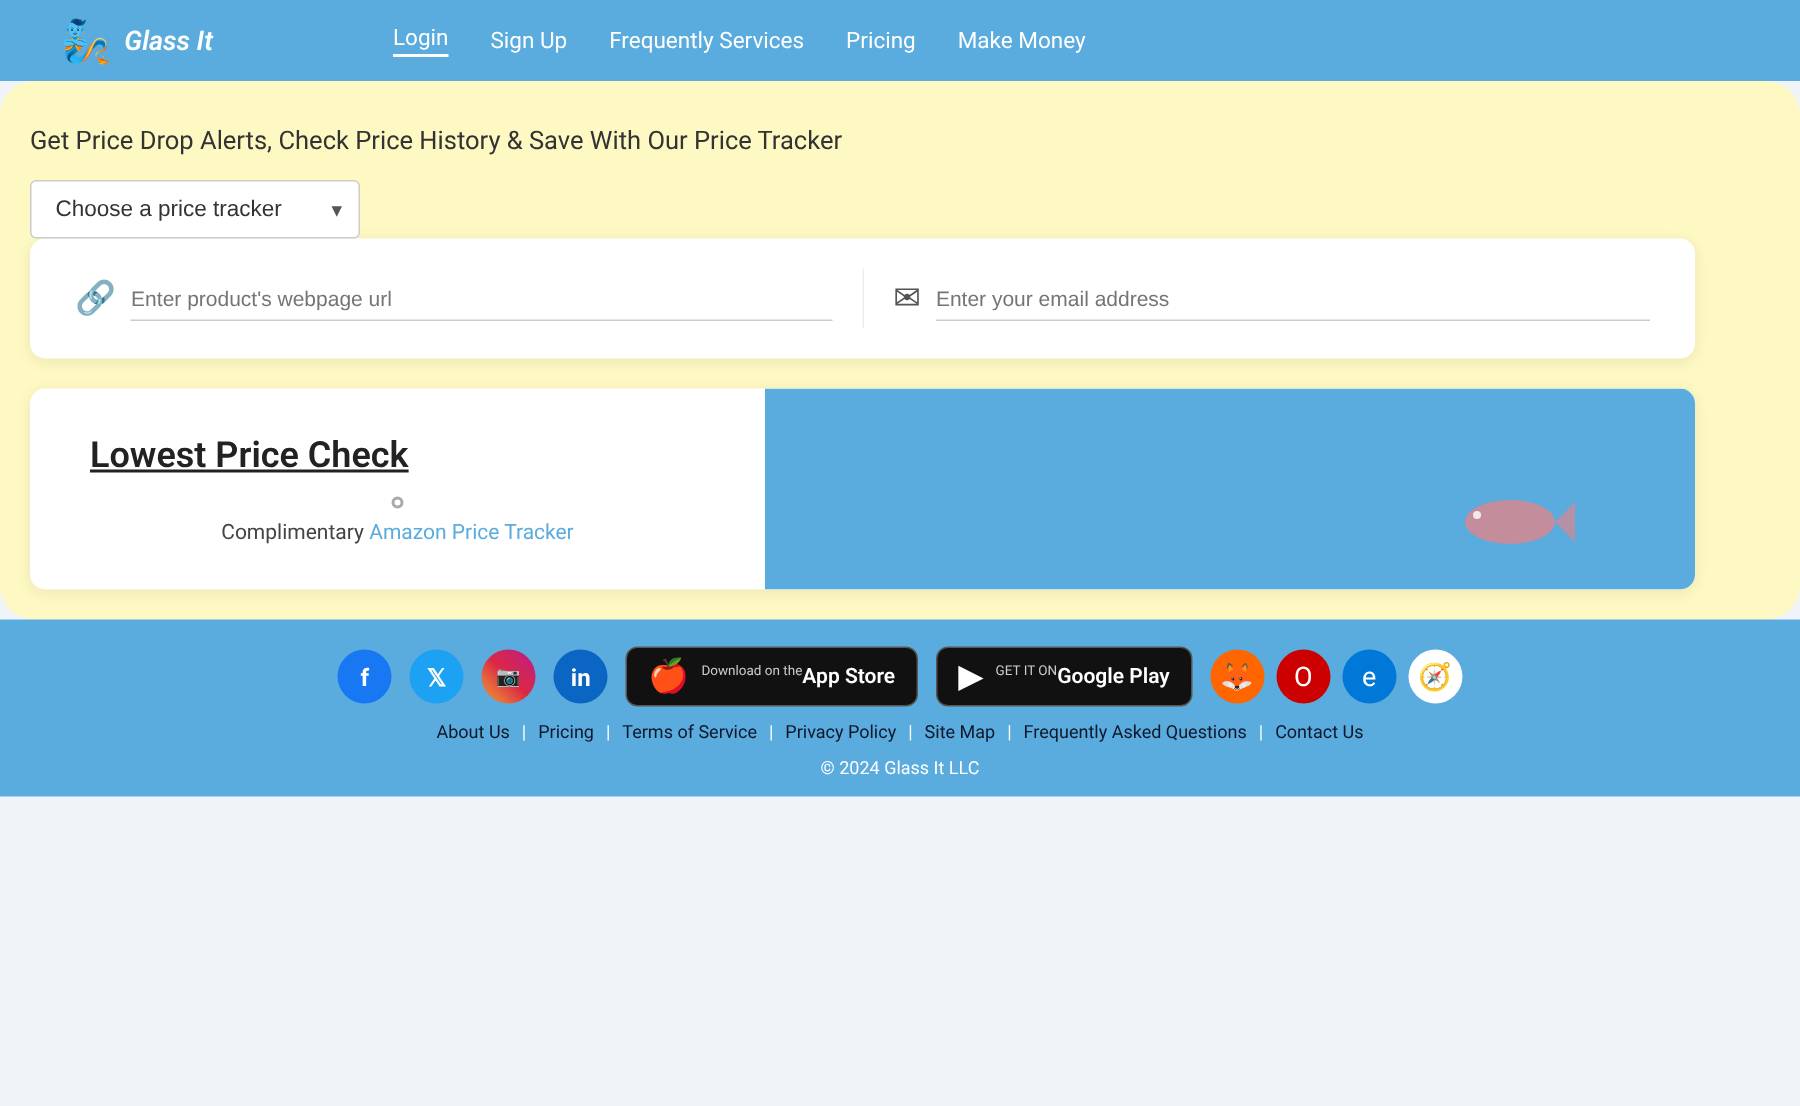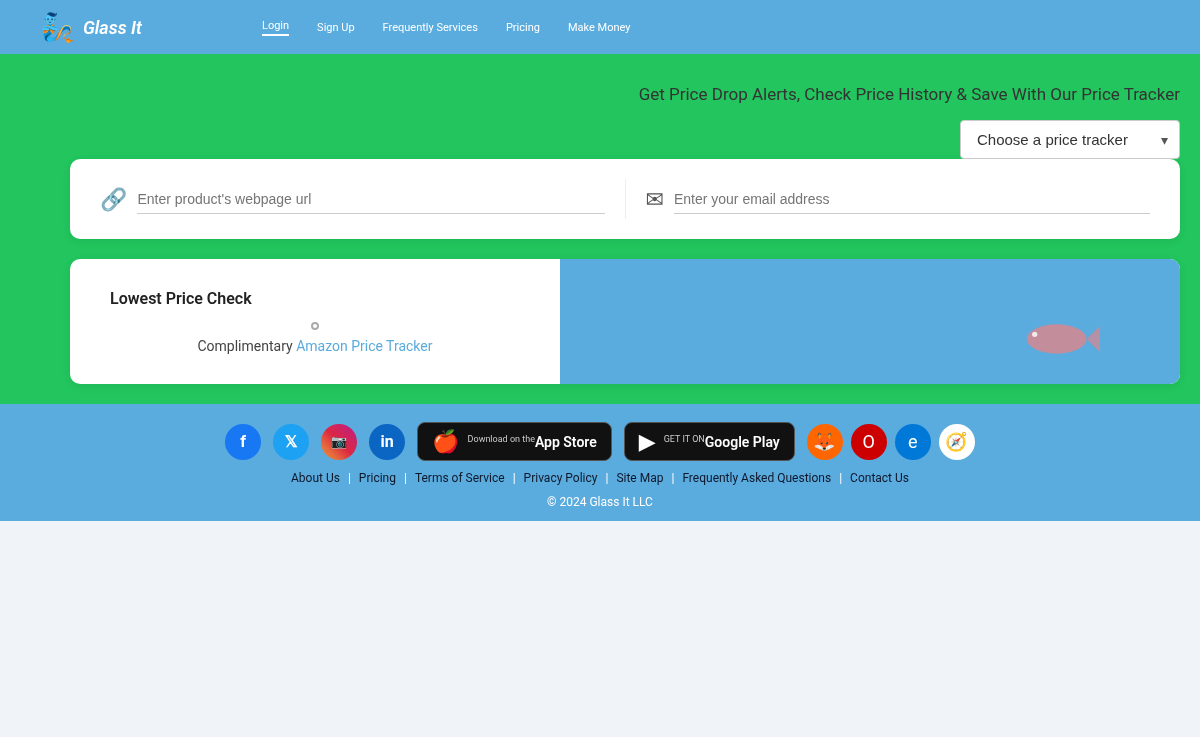--- a/index.html
+++ b/index.html
@@ -31,35 +31,36 @@
     }
     .navbar-links {
       display: flex;
       align-items: center;
       gap: 28px;
       margin-left: 120px;
     }
     .nav-link {
       color: white;
       text-decoration: none;
-      font-size: 11px;
+      font-size: 15px;
       font-weight: 400;
     }
     .nav-link.active {
       border-bottom: 2px solid white;
       padding-bottom: 2px;
     }
 
     
     .main-content {
-      background: #22c55e;
+      background: #fef9c3;
       padding: 30px 20px 20px;
       display: flex;
       flex-direction: column;
-      align-items: flex-end;
+      align-items: flex-start;
+      border-radius: 23px;
     }
 
     .page-headline {
       font-size: 17px;
       color: #333;
       margin-bottom: 16px;
       text-align: center;
       font-weight: 400;
     }
 
@@ -160,24 +161,25 @@
       max-width: 1110px;
       overflow: hidden;
       display: flex;
       min-height: 110px;
     }
     .second-card-left {
       flex: 1;
       padding: 30px 40px;
     }
     .second-card-title {
-      font-size: 16px;
+      font-size: 24px;
       font-weight: 600;
       color: #222;
       margin-bottom: 14px;
+      text-decoration: underline;
     }
     .second-card-item {
       display: flex;
       align-items: center;
       gap: 8px;
       font-size: 14px;
       color: #444;
       flex-direction: column;
     }
     .item-bullet {

